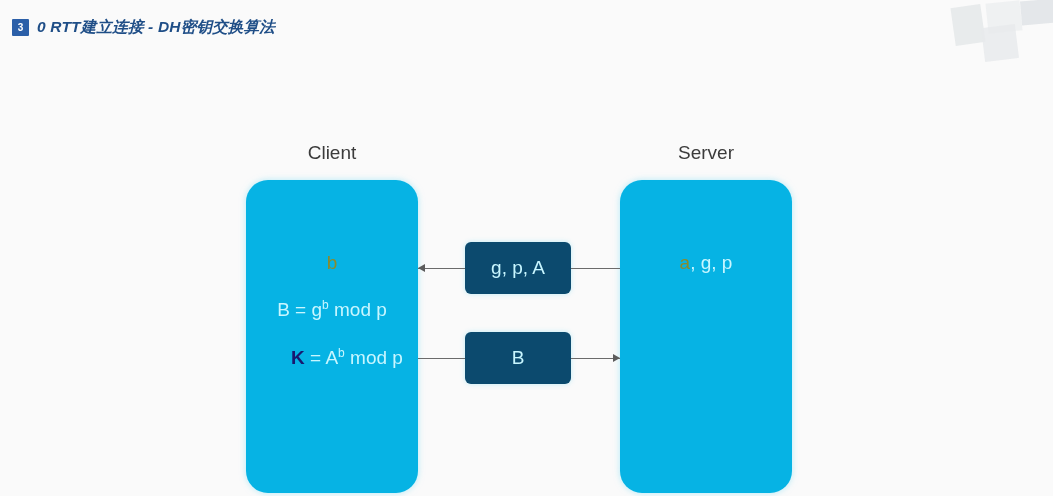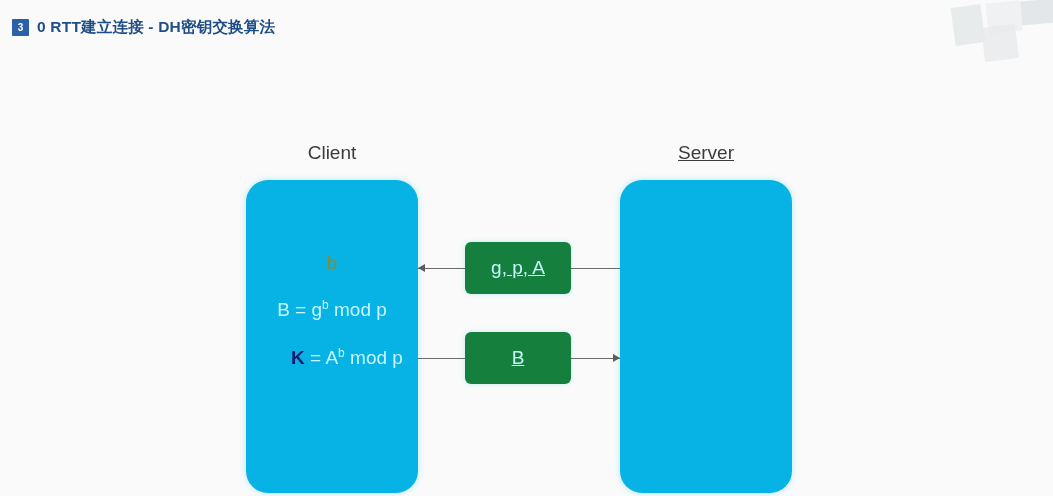--- a/index.html
+++ b/index.html
@@ -52,39 +52,40 @@
     font-weight: bold;
     display: flex;
     align-items: center;
     justify-content: center;
     font-style: normal;
     border-radius: 1px;
   }
   .header-title {
     font-size: 15.5px;
     font-weight: bold;
+    font-style: italic;
     color: #1f4e87;
     letter-spacing: .2px;
     white-space: nowrap;
   }
 
   
   .stage {
     position: absolute;
     inset: 0;
     margin-top: 27px;
   }
   .node-label {
     position: absolute;
     font-size: 19px;
     color: #3b3b3b;
     white-space: nowrap;
   }
   #label-client { left: 246px; top: 115px; width: 172px; text-align: center; }
-  #label-server { left: 620px; top: 115px; width: 172px; text-align: center; text-decoration: underline; }
+  #label-server { left: 620px; top: 115px; width: 172px; text-align: center; }
 
   .party-box {
     position: absolute;
     width: 172px;
     background: #06b3e4;
     border-radius: 22px;
     box-shadow: 0 0 6px rgba(120, 220, 245, .55);
   }
   #box-client { left: 246px; top: 153px; height: 313px; }
   #box-server { left: 620px; top: 153px; height: 313px; }
@@ -108,29 +109,28 @@
 
   .f-row1 { top: 72px; }
   .f-row2 { top: 119px; }
   .f-row3 { top: 167px; padding-left: 15px; }
 
   
   .msg-box {
     position: absolute;
     width: 106px;
     height: 52px;
-    background: #15803d;
+    background: #0c4a6e;
     border-radius: 6px;
     display: flex;
     align-items: center;
     justify-content: center;
     font-size: 19px;
     color: #c8f6ff;
     box-shadow: 0 0 5px rgba(120, 220, 245, .45);
-    text-decoration: underline;
   }
   #msg-top    { left: 465px; top: 215px; }
   #msg-bottom { left: 465px; top: 305px; }
 
   
   .conn {
     position: absolute;
     height: 1px;
     background: #6b6b6b;
   }
@@ -175,20 +175,23 @@
     </div>
     <div class="formula f-row2">
       <span>B = g</span><sup>b</sup><span> mod p</span>
     </div>
     <div class="formula f-row3">
       <span class="key-letter">K</span><span> = A</span><sup>b</sup><span> mod p</span>
     </div>
   </div>
 
   <div class="party-box" id="box-server">
+    <div class="formula f-row1">
+      <span class="secret">a</span><span>, g, p</span>
+    </div>
   </div>
 
   <div class="msg-box" id="msg-top">g, p, A</div>
   <div class="msg-box" id="msg-bottom">B</div>
 
   <div class="conn conn-left-top"></div>
   <div class="conn conn-right-top"></div>
   <div class="conn conn-left-bottom"></div>
   <div class="conn conn-right-bottom"></div>
 

